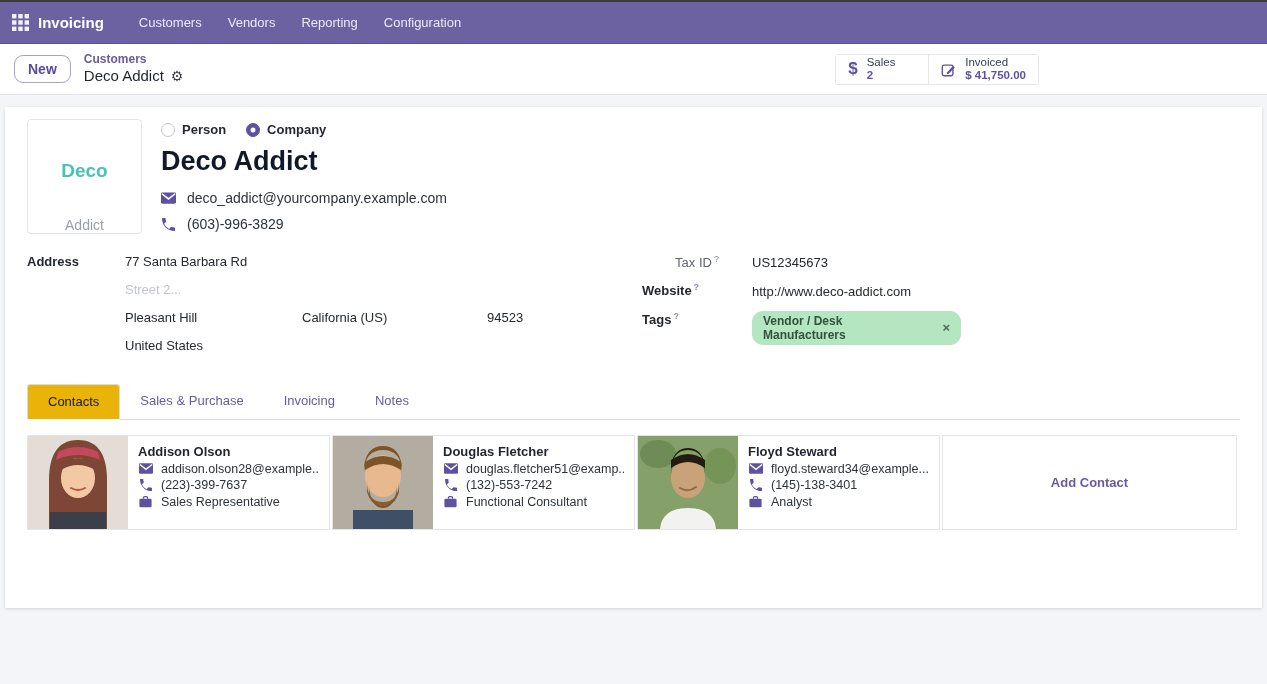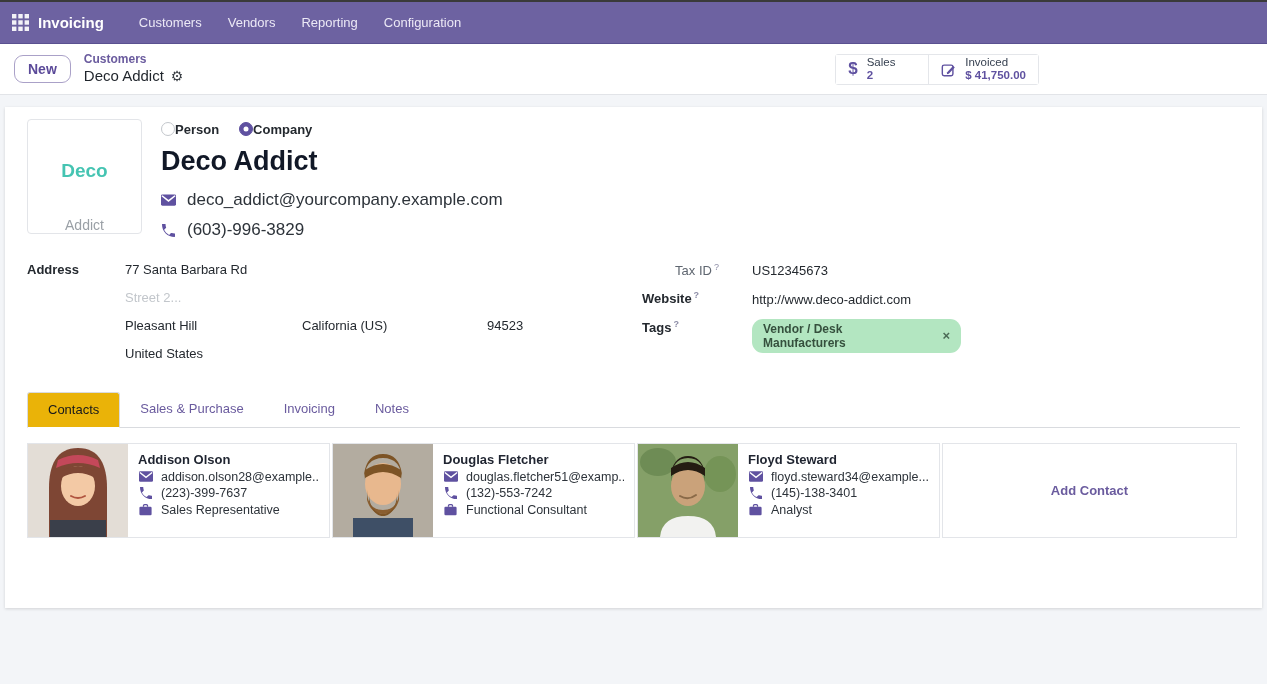--- a/index.html
+++ b/index.html
@@ -54,29 +54,29 @@
   }
   .top-row{ display:flex; gap:19px; }
   .logo-card{
     width:115px; height:115px; border:1px solid #e3e5e9; border-radius:4px;
     display:flex; flex-direction:column; align-items:center; justify-content:center;
     flex:none; cursor:pointer;gap:37px;
   }
   .logo-deco{ color:#45c4b2; font-weight:800; font-size:19px; line-height:1; margin-top:4px; }
   .logo-addict{ color:#9aa0a6; font-size:14px; line-height:1.2; }
   .radio-row{ display:flex; align-items:center; gap:20px; font-size:13px; font-weight:600; color:#24292f; padding-top:3px; }
-  .radio-opt{ display:flex; align-items:flex-start; cursor:pointer; }
+  .radio-opt{ display:flex; align-items:flex-end; gap:7px; cursor:pointer; }
   .radio{ width:14px; height:14px; border-radius:50%; border:1px solid #c3c7cc; background:#fff; position:relative; }
   .radio.checked{ background:#5f51a0; border-color:#5f51a0; }
   .radio.checked::after{
     content:""; position:absolute; width:5px; height:5px; border-radius:50%;
     background:#fff; left:50%; top:50%; transform:translate(-50%,-50%);
   }
   h1.partner-title{ font-size:27px; font-weight:600; color:#111827; margin:9px 0 13px; }
-  .contact-line{ display:flex; align-items:center; gap:11px; font-size:17px; color:#2d333a; margin:10px 0; }
+  .contact-line{ display:flex; align-items:center; gap:11px; font-size:14px; color:#2d333a; margin:10px 0; }
   .icon-purple{ color:#5f51a0; display:inline-flex; width:15px; justify-content:center; }
   
   .form-cols{ display:flex; margin-top:12px; }
   .col-left{ width:578px; flex:none; }
   .address-grid{
     display:grid; grid-template-columns:98px 177px 185px 1fr;
     font-size:13px; row-gap:13px; align-items:start;
   }
   .addr-label{ font-weight:700; }
   .span3{ grid-column:2 / 5; }

